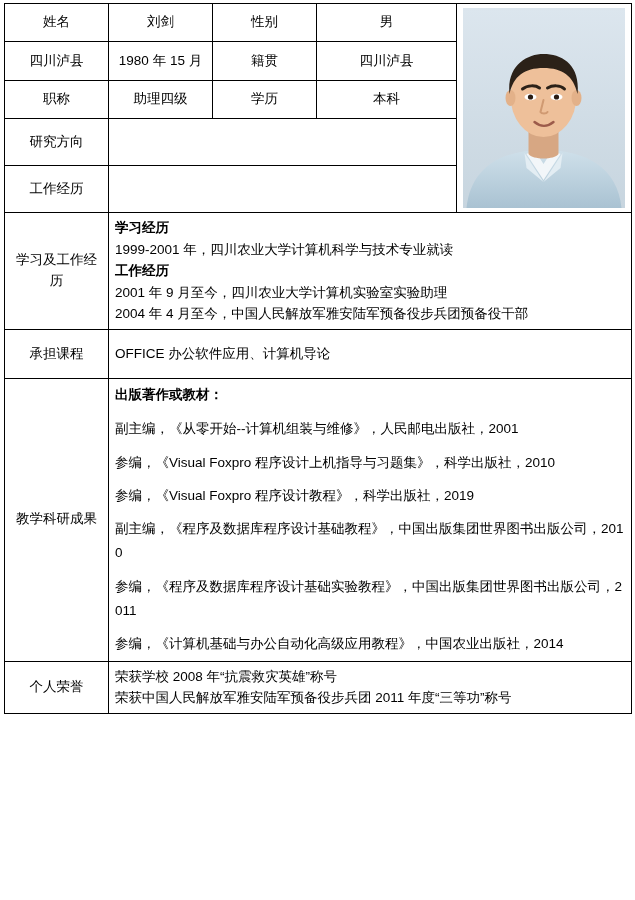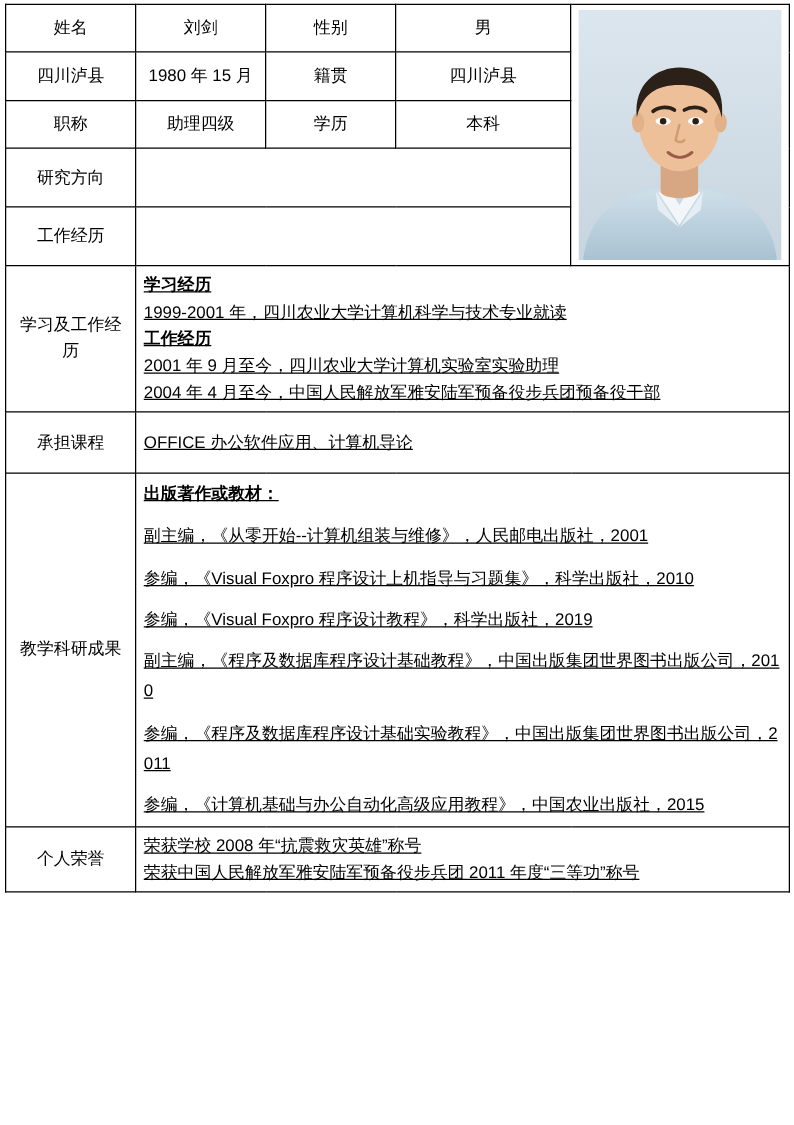--- a/index.html
+++ b/index.html
@@ -38,21 +38,20 @@
     text-align: center;
     vertical-align: middle;
   }
   td.center {
     text-align: center;
     vertical-align: middle;
   }
   td.body {
     text-align: left;
     vertical-align: middle;
-    text-decoration: underline;
   }
   td.photo-cell {
     padding: 0;
     border: 1px solid #000000;
     vertical-align: top;
     overflow: hidden;
   }
   .photo {
     width: 100%;
     height: 200px;
@@ -193,21 +192,21 @@
       <tr>
         <td class="label">教学科研成果</td>
         <td class="body" colspan="4">
           <div class="pub-block">
             <p class="pub-title">出版著作或教材：</p>
             <p>副主编，《从零开始--计算机组装与维修》，人民邮电出版社，2001</p>
             <p>参编，《Visual Foxpro 程序设计上机指导与习题集》，科学出版社，2010</p>
             <p>参编，《Visual Foxpro 程序设计教程》，科学出版社，2019</p>
             <p>副主编，《程序及数据库程序设计基础教程》，中国出版集团世界图书出版公司，2010</p>
             <p>参编，《程序及数据库程序设计基础实验教程》，中国出版集团世界图书出版公司，2011</p>
-            <p>参编，《计算机基础与办公自动化高级应用教程》，中国农业出版社，2015</p>
+            <p>参编，《计算机基础与办公自动化高级应用教程》，中国农业出版社，2014</p>
           </div>
         </td>
       </tr>
       <tr>
         <td class="label">个人荣誉</td>
         <td class="body" colspan="4">
           <div class="honor-block">
             <p>荣获学校 2008 年“抗震救灾英雄”称号</p>
             <p>荣获中国人民解放军雅安陆军预备役步兵团 2011 年度“三等功”称号</p>
           </div>

